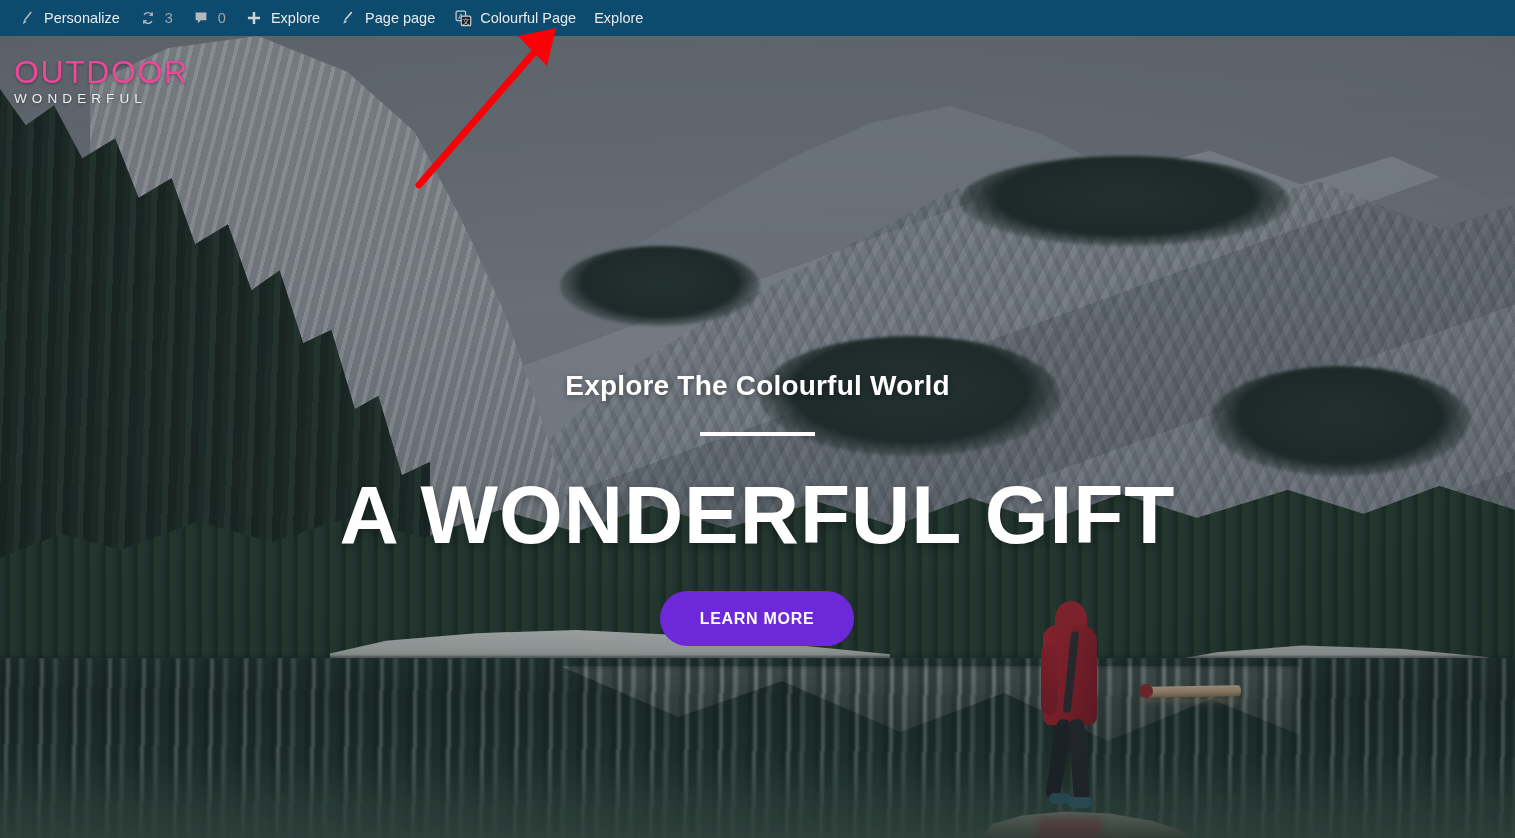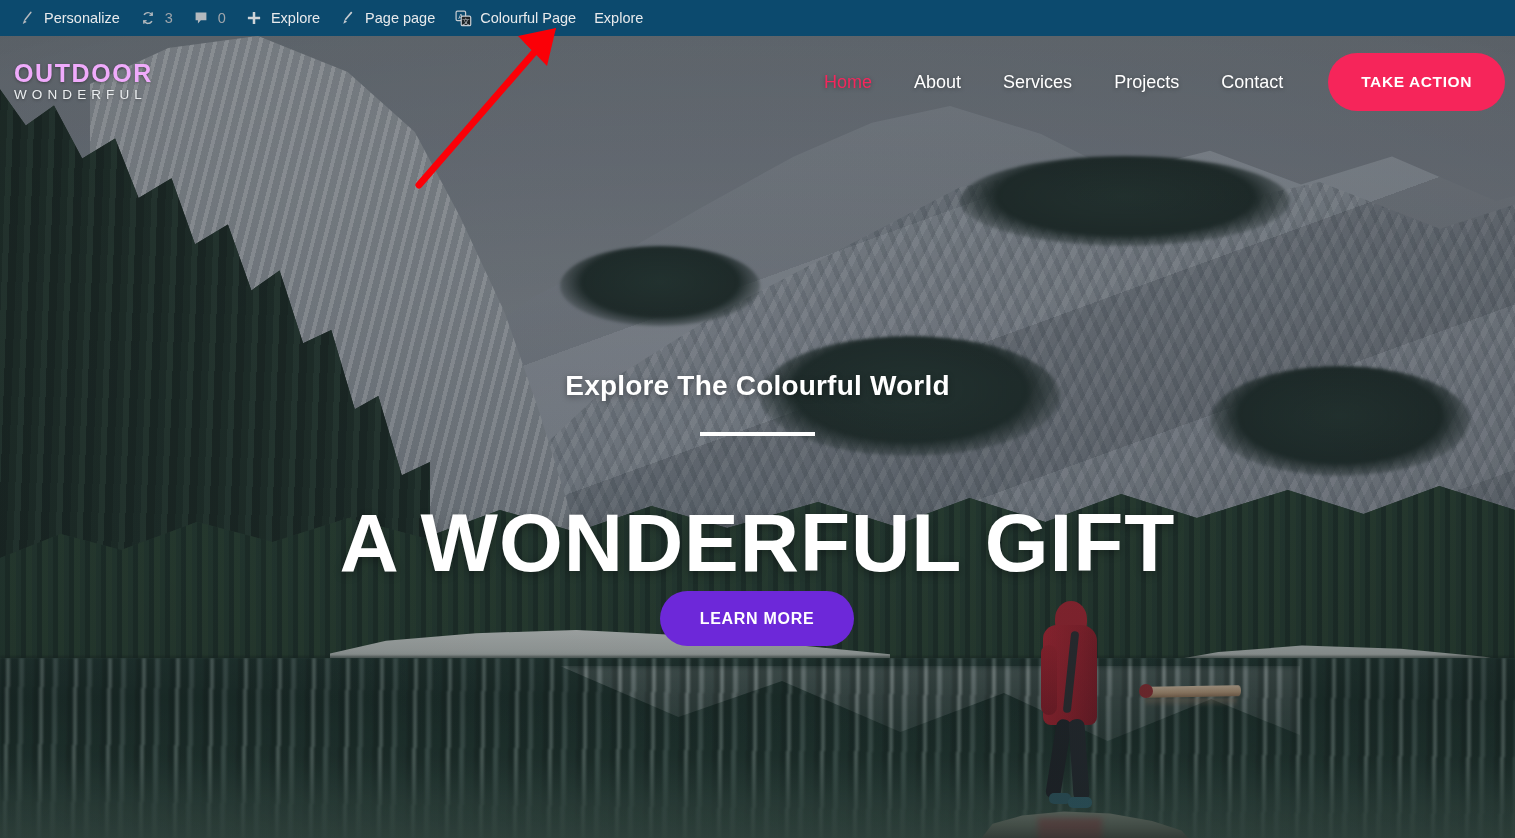--- a/index.html
+++ b/index.html
@@ -186,21 +186,21 @@
       linear-gradient(rgba(44,50,58,.26), rgba(30,38,44,.30));
   }
 
   
   #site-header {
     position:absolute; left:0; top:0; width:1515px; height:92px;
     display:flex; align-items:center; z-index:20;
   }
   #logo { margin-left:14px; cursor:pointer; }
   #logo .l1 {
-    font-size:25px; font-weight:bold; color:#f0abfc; letter-spacing:1.6px;
+    font-size:32px; font-weight:normal; color:#ec4899; letter-spacing:1.6px;
     line-height:1.05; text-shadow:0 1px 3px rgba(0,0,0,.35);
   }
   #logo .l2 {
     font-size:13.5px; color:#eceff1; letter-spacing:5.1px; line-height:1.35;
     text-shadow:0 1px 3px rgba(0,0,0,.35);
   }
   #nav { margin-left:auto; display:flex; align-items:center; gap:0; }
   .nav-link {
     font-size:18px; color:#ffffff; padding:0 21px; cursor:pointer;
     text-shadow:0 1px 4px rgba(0,0,0,.35); white-space:nowrap;
@@ -219,21 +219,21 @@
     position:absolute; left:0; top:334px; width:1515px; text-align:center;
     font-size:28px; font-weight:bold; color:#ffffff; letter-spacing:.2px;
     text-shadow:0 2px 6px rgba(0,0,0,.35);
   }
   #hero-rule {
     position:absolute; left:700px; top:396px; width:115px; height:4px; background:#ffffff;
   }
   #hero-title {
     position:absolute; left:0; top:436px; width:1515px; text-align:center;
     font-size:82px; font-weight:bold; color:#ffffff; letter-spacing:1px;
-    line-height:1.06; text-shadow:0 3px 10px rgba(0,0,0,.30);margin-top:28px;
+    line-height:1.06; text-shadow:0 3px 10px rgba(0,0,0,.30);
   }
   #cta-hero {
     position:absolute; left:660px; top:555px;
     width:194px; height:55px; border-radius:28px;
     background:#6d28d9; color:#fff; border:none; cursor:pointer;
     font-family:inherit; font-size:16px; font-weight:bold; letter-spacing:.7px;
   }
 
   
   #annotation { position:absolute; left:0; top:0; width:1515px; height:838px; z-index:90; pointer-events:none; }
@@ -285,28 +285,20 @@
 
     <div class="grade"></div>
   </div>
 
   <div id="site-header">
     <div id="logo">
       <div class="l1">OUTDOOR</div>
       <div class="l2">WONDERFUL</div>
     </div>
 
-    <nav id="nav">
-      <span class="nav-link active">Home</span>
-      <span class="nav-link">About</span>
-      <span class="nav-link">Services</span>
-      <span class="nav-link">Projects</span>
-      <span class="nav-link">Contact</span>
-      <button id="cta-top">TAKE ACTION</button>
-    </nav>
   </div>
 
   <div id="hero">
     <div id="hero-sub">Explore The Colourful World</div>
     <div id="hero-rule"></div>
     <div id="hero-title">A WONDERFUL GIFT</div>
     <button id="cta-hero">LEARN MORE</button>
   </div>
 </div>
 

